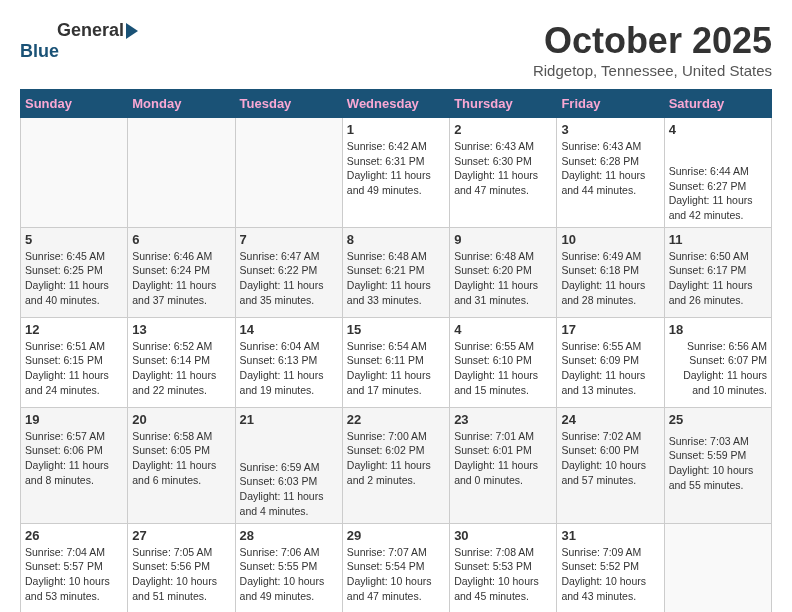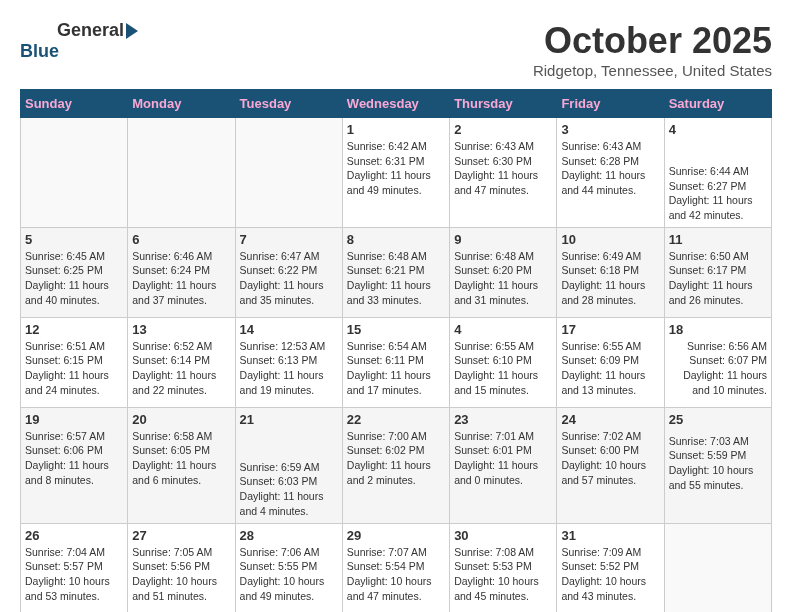--- a/index.html
+++ b/index.html
@@ -224,21 +224,21 @@
         </td>
         <td>
           <span class="day-num">13</span>
           <div class="day-info" style="white-space: pre-line;">Sunrise: 6:52 AM
 Sunset: 6:14 PM
 Daylight: 11 hours
 and 22 minutes.</div>
         </td>
         <td>
           <span class="day-num">14</span>
-          <div class="day-info" style="white-space: pre-line;">Sunrise: 12:53 AM
+          <div class="day-info" style="white-space: pre-line;">Sunrise: 6:04 AM
 Sunset: 6:13 PM
 Daylight: 11 hours
 and 19 minutes.</div>
         </td>
         <td>
           <span class="day-num">15</span>
           <div class="day-info" style="white-space: pre-line;">Sunrise: 6:54 AM
 Sunset: 6:11 PM
 Daylight: 11 hours
 and 17 minutes.</div>

